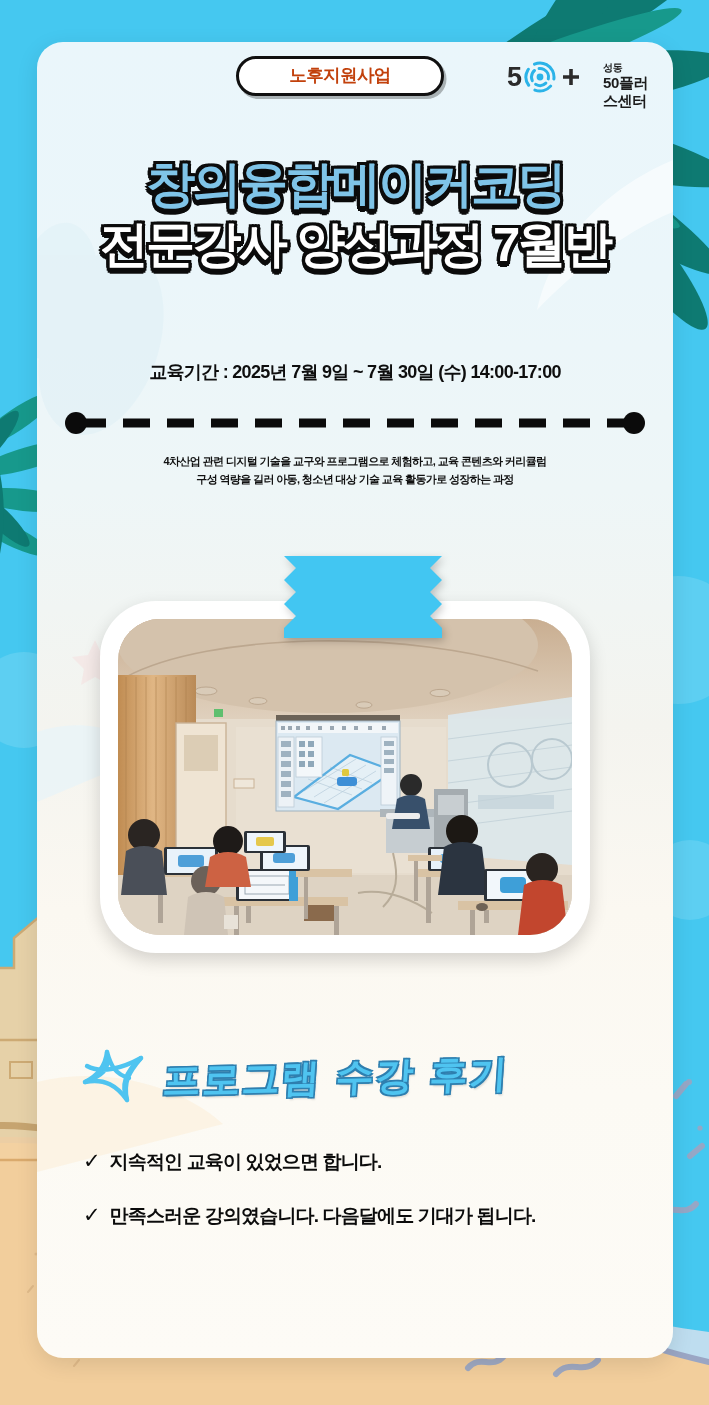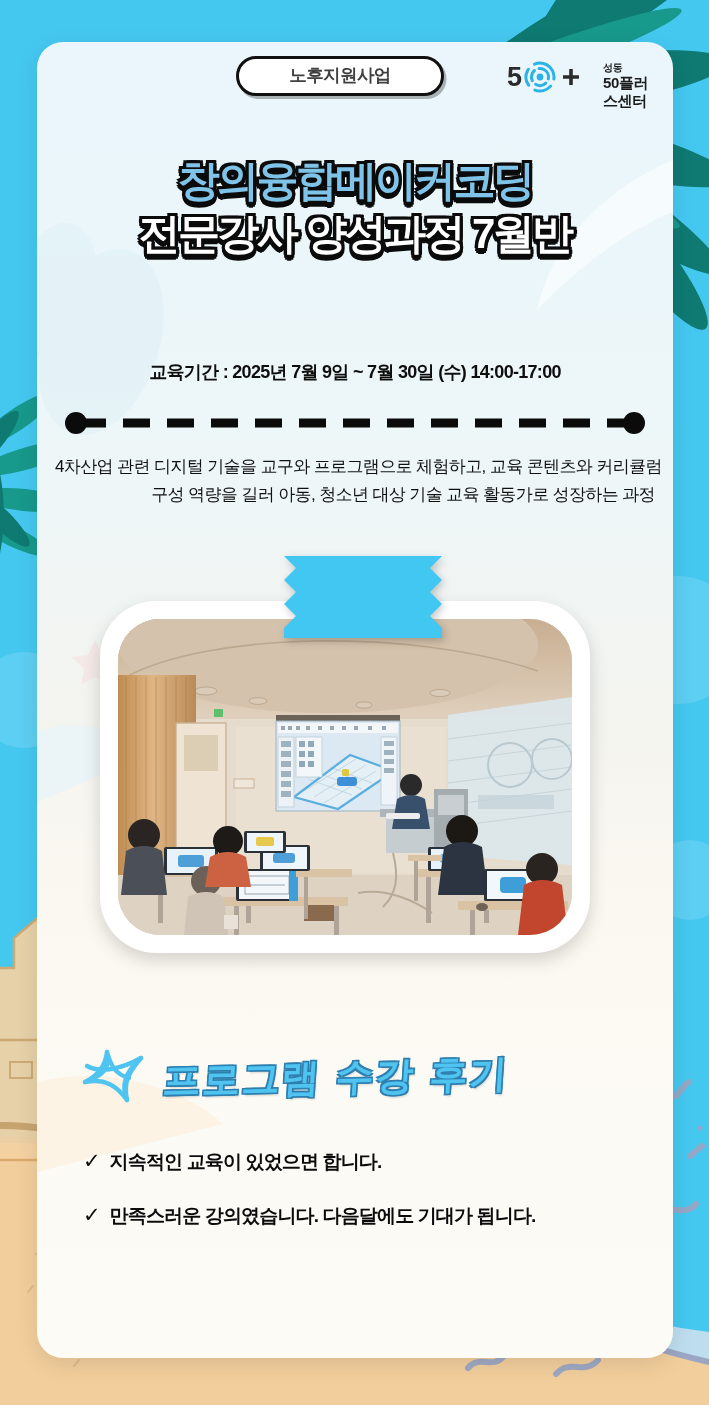--- a/index.html
+++ b/index.html
@@ -35,38 +35,38 @@
   .header{position:absolute;left:0;top:0;width:636px;height:72px;}
   .badge{
     position:absolute;left:199px;top:14px;
     width:208px;height:40px;border-radius:22px;
     background:#FFFFFF;border:3.5px solid #101010;
     display:flex;align-items:center;justify-content:center;
     box-shadow:2.5px 3px 0 rgba(20,20,20,.30);
     box-sizing:border-box;
   }
   .badge span{
-    font-size:17.5px;font-weight:bold;color:#404040;letter-spacing:-0.6px;
+    font-size:17.5px;font-weight:bold;color:#c2410c;letter-spacing:-0.6px;
     line-height:1;
     text-align:right;
   }
 
   .logo{position:absolute;left:470px;top:18px;width:155px;height:36px;}
   .logo-mark{position:absolute;left:0;top:0;}
   .logo-txt{
     position:absolute;left:96px;top:2px;
     line-height:1.22;color:#1B1B1B;
   }
   .logo-txt .l1{font-size:10px;font-weight:bold;letter-spacing:-0.3px;display:block;}
   .logo-txt .l2{font-size:15px;font-weight:bold;letter-spacing:-0.4px;display:block;}
 
   
   .title{position:absolute;left:0;top:118px;width:636px;text-align:center;}
   .title-line{
-    font-size:42px;font-weight:900;line-height:0.99;
+    font-size:49px;font-weight:900;line-height:0.99;
     letter-spacing:-2.6px;
     margin:0 auto;white-space:nowrap;
     font-family:"Liberation Sans","DejaVu Sans",sans-serif;
   }
   .t1{
     color:#7FC4E8;
     text-shadow:
       -3px -3px 0 #0B0B0B, 3px -3px 0 #0B0B0B, -3px 3px 0 #0B0B0B, 3px 3px 0 #0B0B0B,
       0 -3.4px 0 #0B0B0B, 0 3.4px 0 #0B0B0B, -3.4px 0 0 #0B0B0B, 3.4px 0 0 #0B0B0B,
       -2px 5px 0 #0B0B0B, 2px 5px 0 #0B0B0B, 0 5.5px 0 #0B0B0B;
@@ -84,22 +84,22 @@
     position:absolute;left:0;top:318px;width:636px;text-align:center;
     font-size:18px;font-weight:bold;color:#0E0E0E;letter-spacing:-0.7px;
     white-space:nowrap;
   }
 
   
   .divider{position:absolute;left:28px;top:370px;width:580px;height:22px;}
 
   
   .desc{
-    position:absolute;left:18px;top:411px;width:600px;text-align:right;
-    font-size:17px;font-weight:normal;color:#111;
+    position:absolute;left:18px;top:411px;width:600px;text-align:center;
+    font-size:11px;font-weight:bold;color:#111;
     line-height:1.62;letter-spacing:-0.62px;
   }
   .desc .dl{display:block;white-space:nowrap;}
 
   
   .photo-wrap{position:absolute;left:62px;top:514px;width:512px;height:400px;}
   .photo-frame{
     position:absolute;left:1px;top:45px;width:490px;height:352px;
     background:#FFFFFF;border-radius:56px;
     box-shadow:0 7px 18px rgba(0,0,0,.16);

